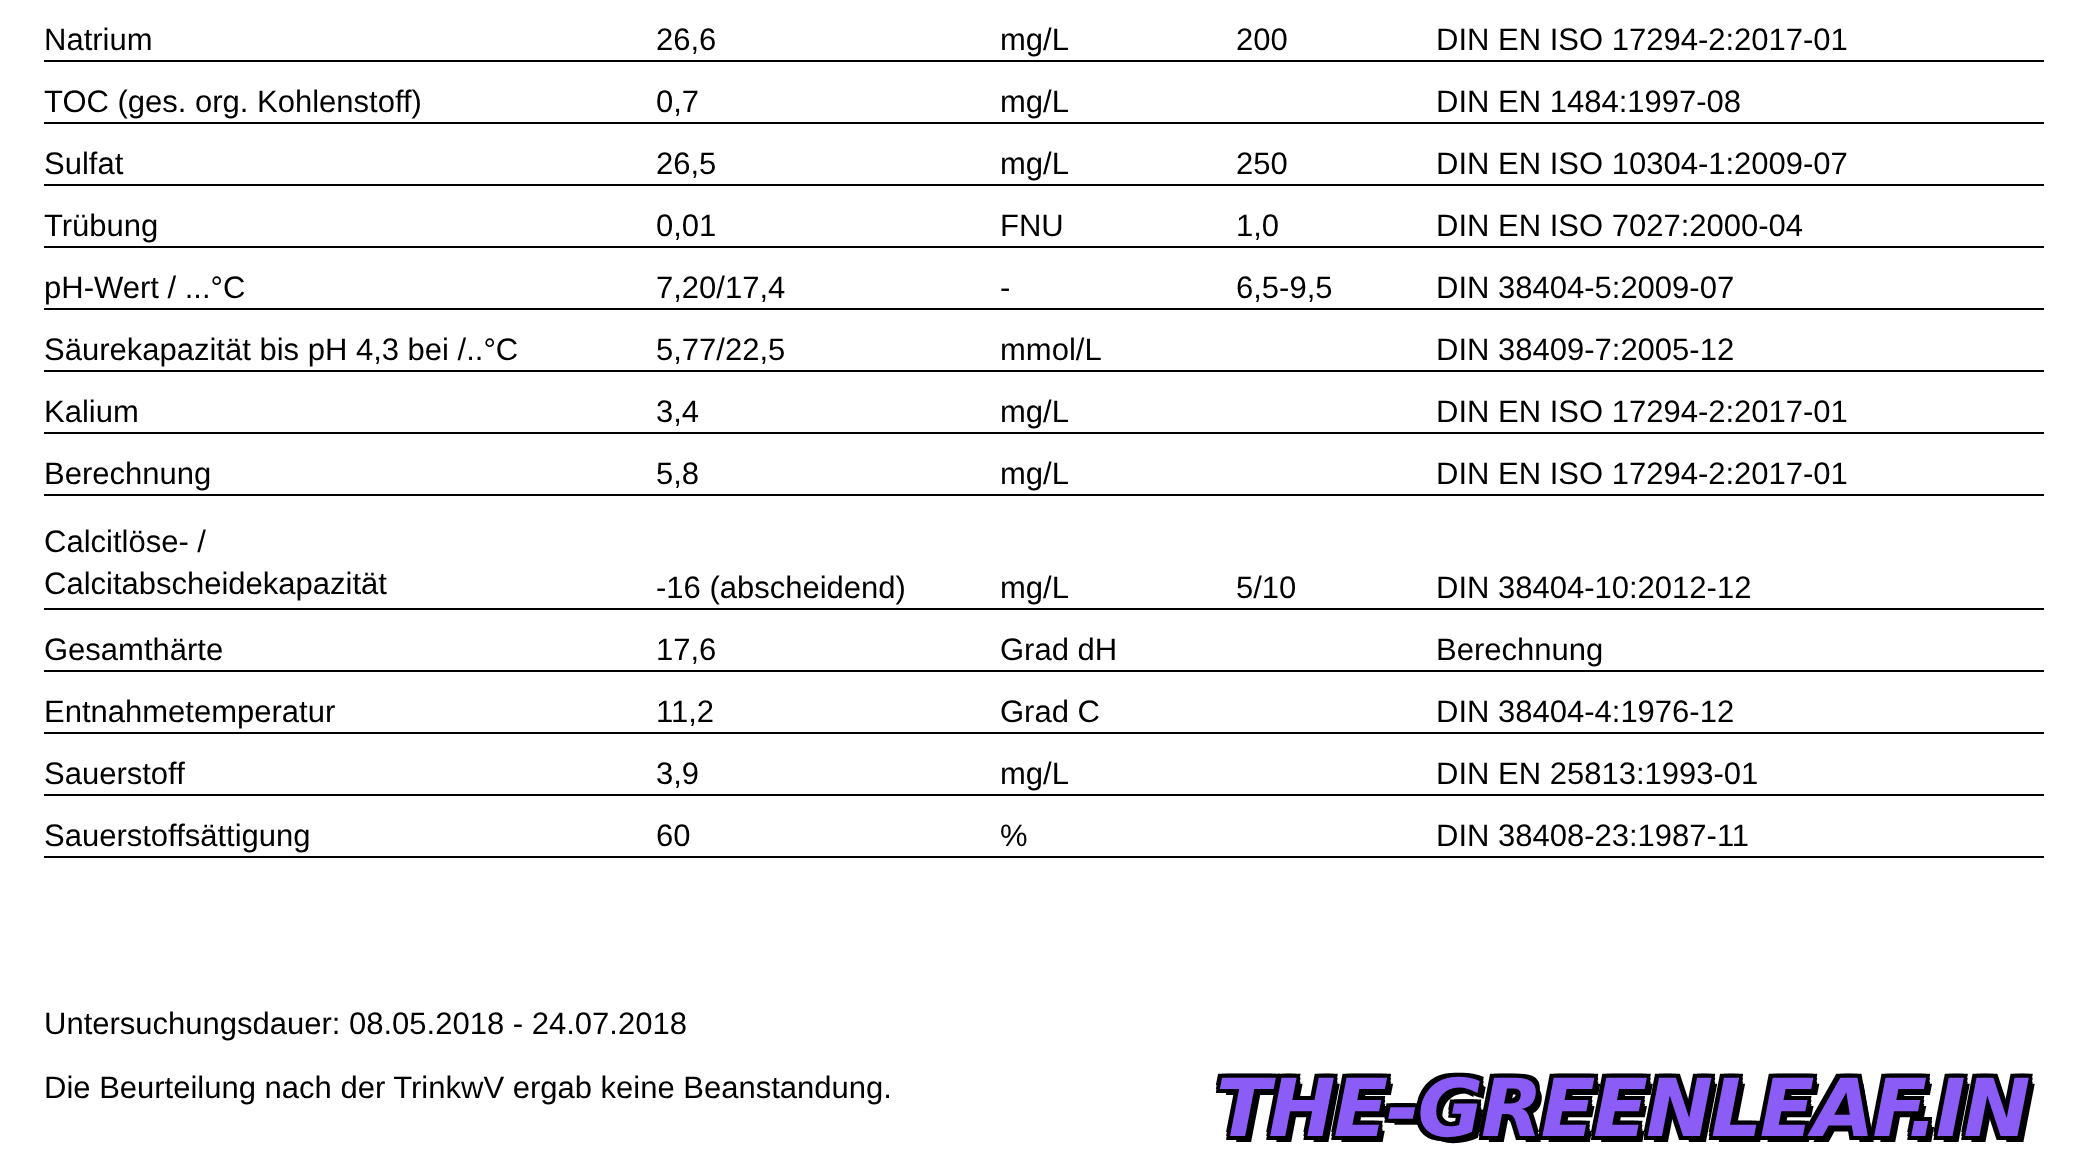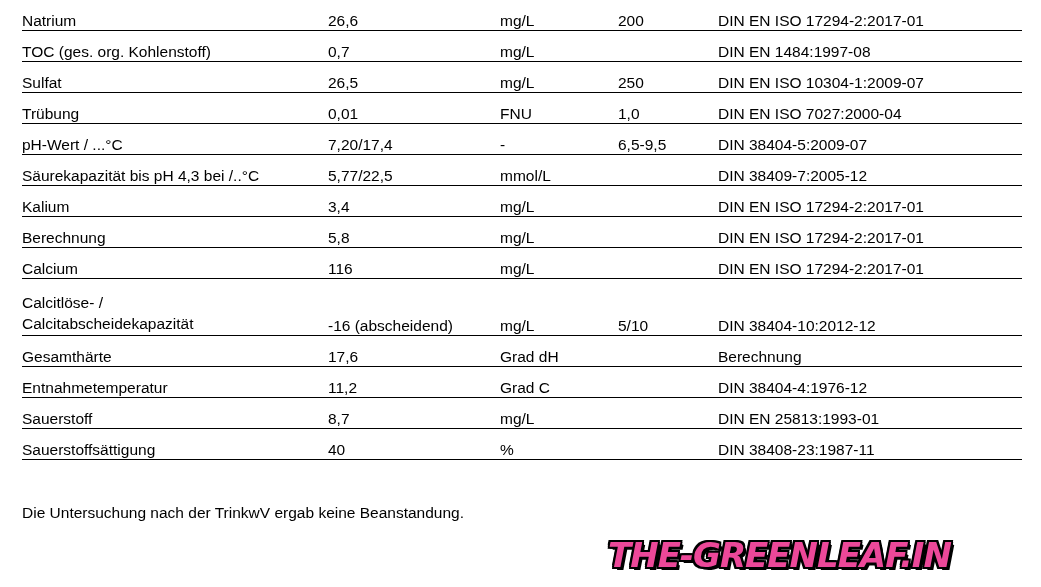--- a/index.html
+++ b/index.html
@@ -80,23 +80,23 @@
     height: 44px;
     display: flex;
     align-items: center;
     justify-content: flex-start;
     user-select: none;
   }
   .watermark .wm-text {
     font-family: "DejaVu Sans", sans-serif;
     font-weight: bold;
     font-style: italic;
-    font-size: 34px;
+    font-size: 40px;
     letter-spacing: -1px;
-    color: #ec4899;
+    color: #8b5cf6;
     -webkit-text-stroke: 3px #000000;
     paint-order: stroke fill;
     text-shadow:
       2px 0 0 #000, -2px 0 0 #000, 0 2px 0 #000, 0 -2px 0 #000,
       2px 2px 0 #000, -2px -2px 0 #000, 2px -2px 0 #000, -2px 2px 0 #000,
       3px 3px 0 #000;
     white-space: nowrap;
   }
 </style>
 </head>
@@ -155,27 +155,20 @@
         <td class="c-limit"></td>
         <td class="c-method">DIN EN ISO 17294-2:2017-01</td>
       </tr>
       <tr>
         <td class="c-param">Berechnung</td>
         <td class="c-value">5,8</td>
         <td class="c-unit">mg/L</td>
         <td class="c-limit"></td>
         <td class="c-method">DIN EN ISO 17294-2:2017-01</td>
       </tr>
-      <tr>
-        <td class="c-param">Calcium</td>
-        <td class="c-value">116</td>
-        <td class="c-unit">mg/L</td>
-        <td class="c-limit"></td>
-        <td class="c-method">DIN EN ISO 17294-2:2017-01</td>
-      </tr>
       <tr class="tall">
         <td class="c-param">
           <span class="param-two-line">Calcitlöse- /</span>
           <span class="param-two-line">Calcitabscheidekapazität</span>
         </td>
         <td class="c-value">-16 (abscheidend)</td>
         <td class="c-unit">mg/L</td>
         <td class="c-limit">5/10</td>
         <td class="c-method">DIN 38404-10:2012-12</td>
       </tr>
@@ -188,36 +181,37 @@
       </tr>
       <tr>
         <td class="c-param">Entnahmetemperatur</td>
         <td class="c-value">11,2</td>
         <td class="c-unit">Grad C</td>
         <td class="c-limit"></td>
         <td class="c-method">DIN 38404-4:1976-12</td>
       </tr>
       <tr>
         <td class="c-param">Sauerstoff</td>
-        <td class="c-value">8,7</td>
+        <td class="c-value">3,9</td>
         <td class="c-unit">mg/L</td>
         <td class="c-limit"></td>
         <td class="c-method">DIN EN 25813:1993-01</td>
       </tr>
       <tr>
         <td class="c-param">Sauerstoffsättigung</td>
-        <td class="c-value">40</td>
+        <td class="c-value">60</td>
         <td class="c-unit">%</td>
         <td class="c-limit"></td>
         <td class="c-method">DIN 38408-23:1987-11</td>
       </tr>
     </tbody>
   </table>
 
   <div class="footer">
-    <p class="assess-text">Die Untersuchung nach der TrinkwV ergab keine Beanstandung.</p>
+    <p class="duration">Untersuchungsdauer: 08.05.2018 - 24.07.2018</p>
+    <p class="assess-text">Die Beurteilung nach der TrinkwV ergab keine Beanstandung.</p>
   </div>
 
   <div class="watermark">
     <span class="wm-text">THE-GREENLEAF.IN</span>
   </div>
 
 </div>
 
 </body></html>

